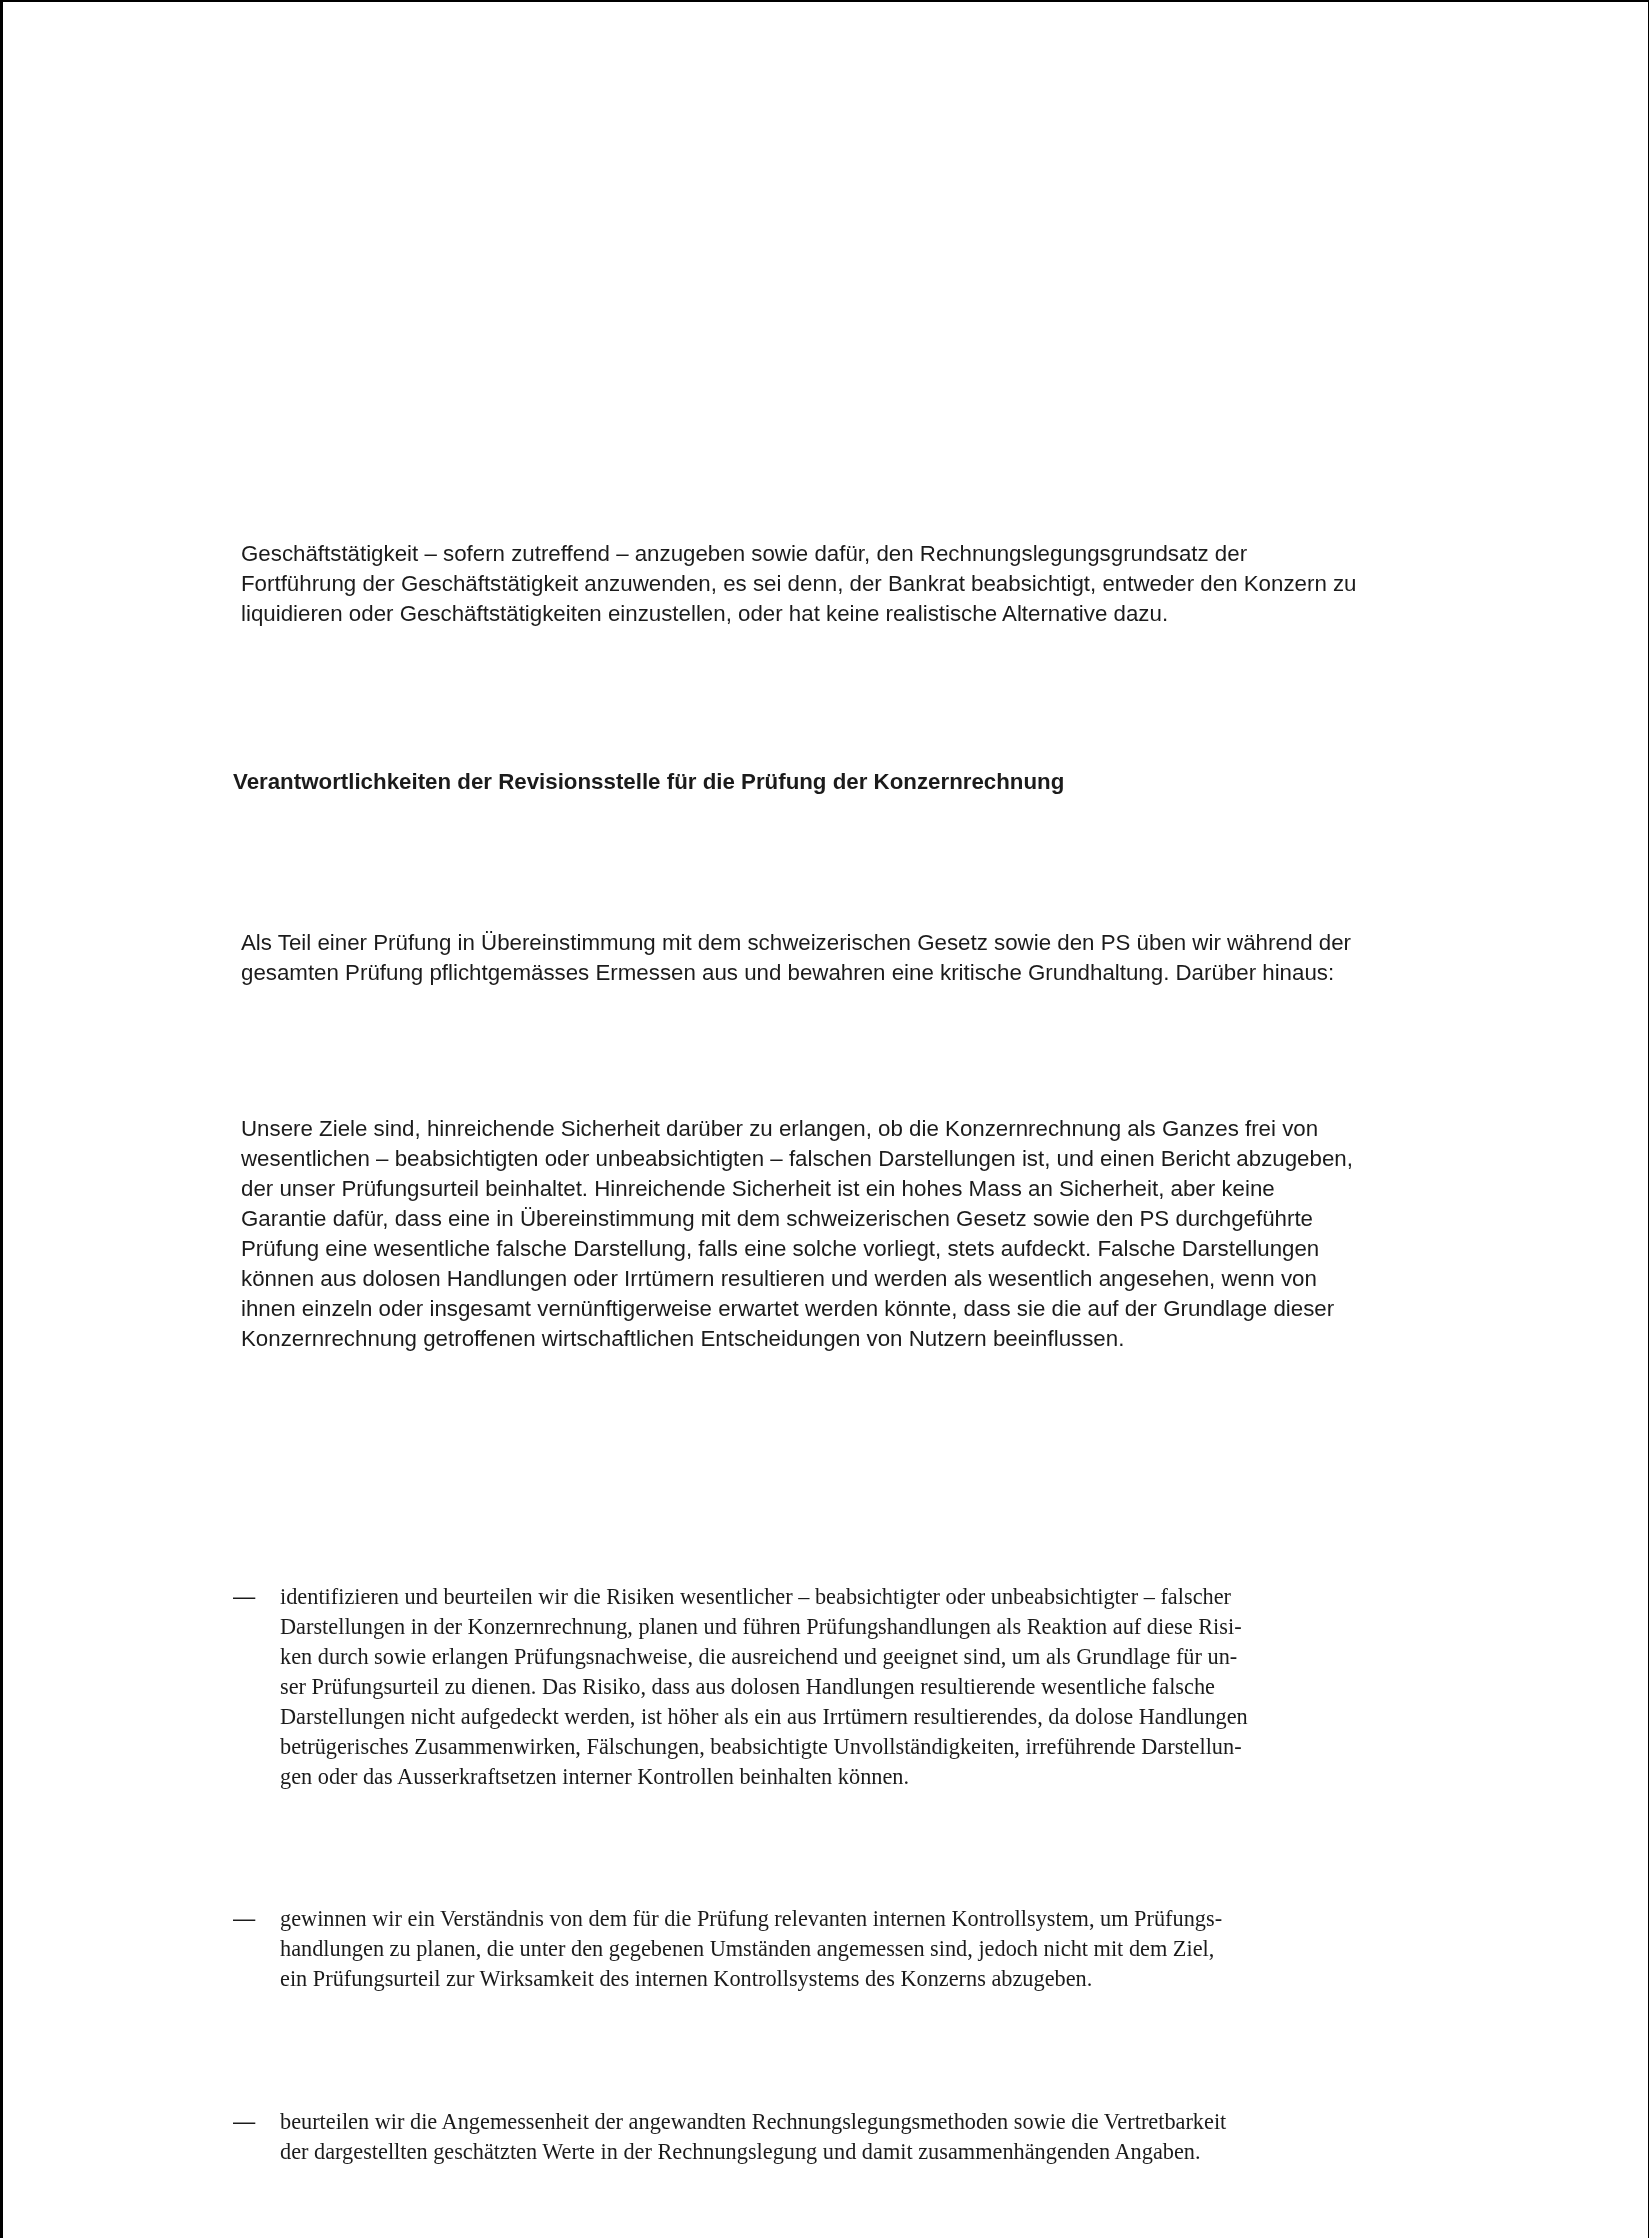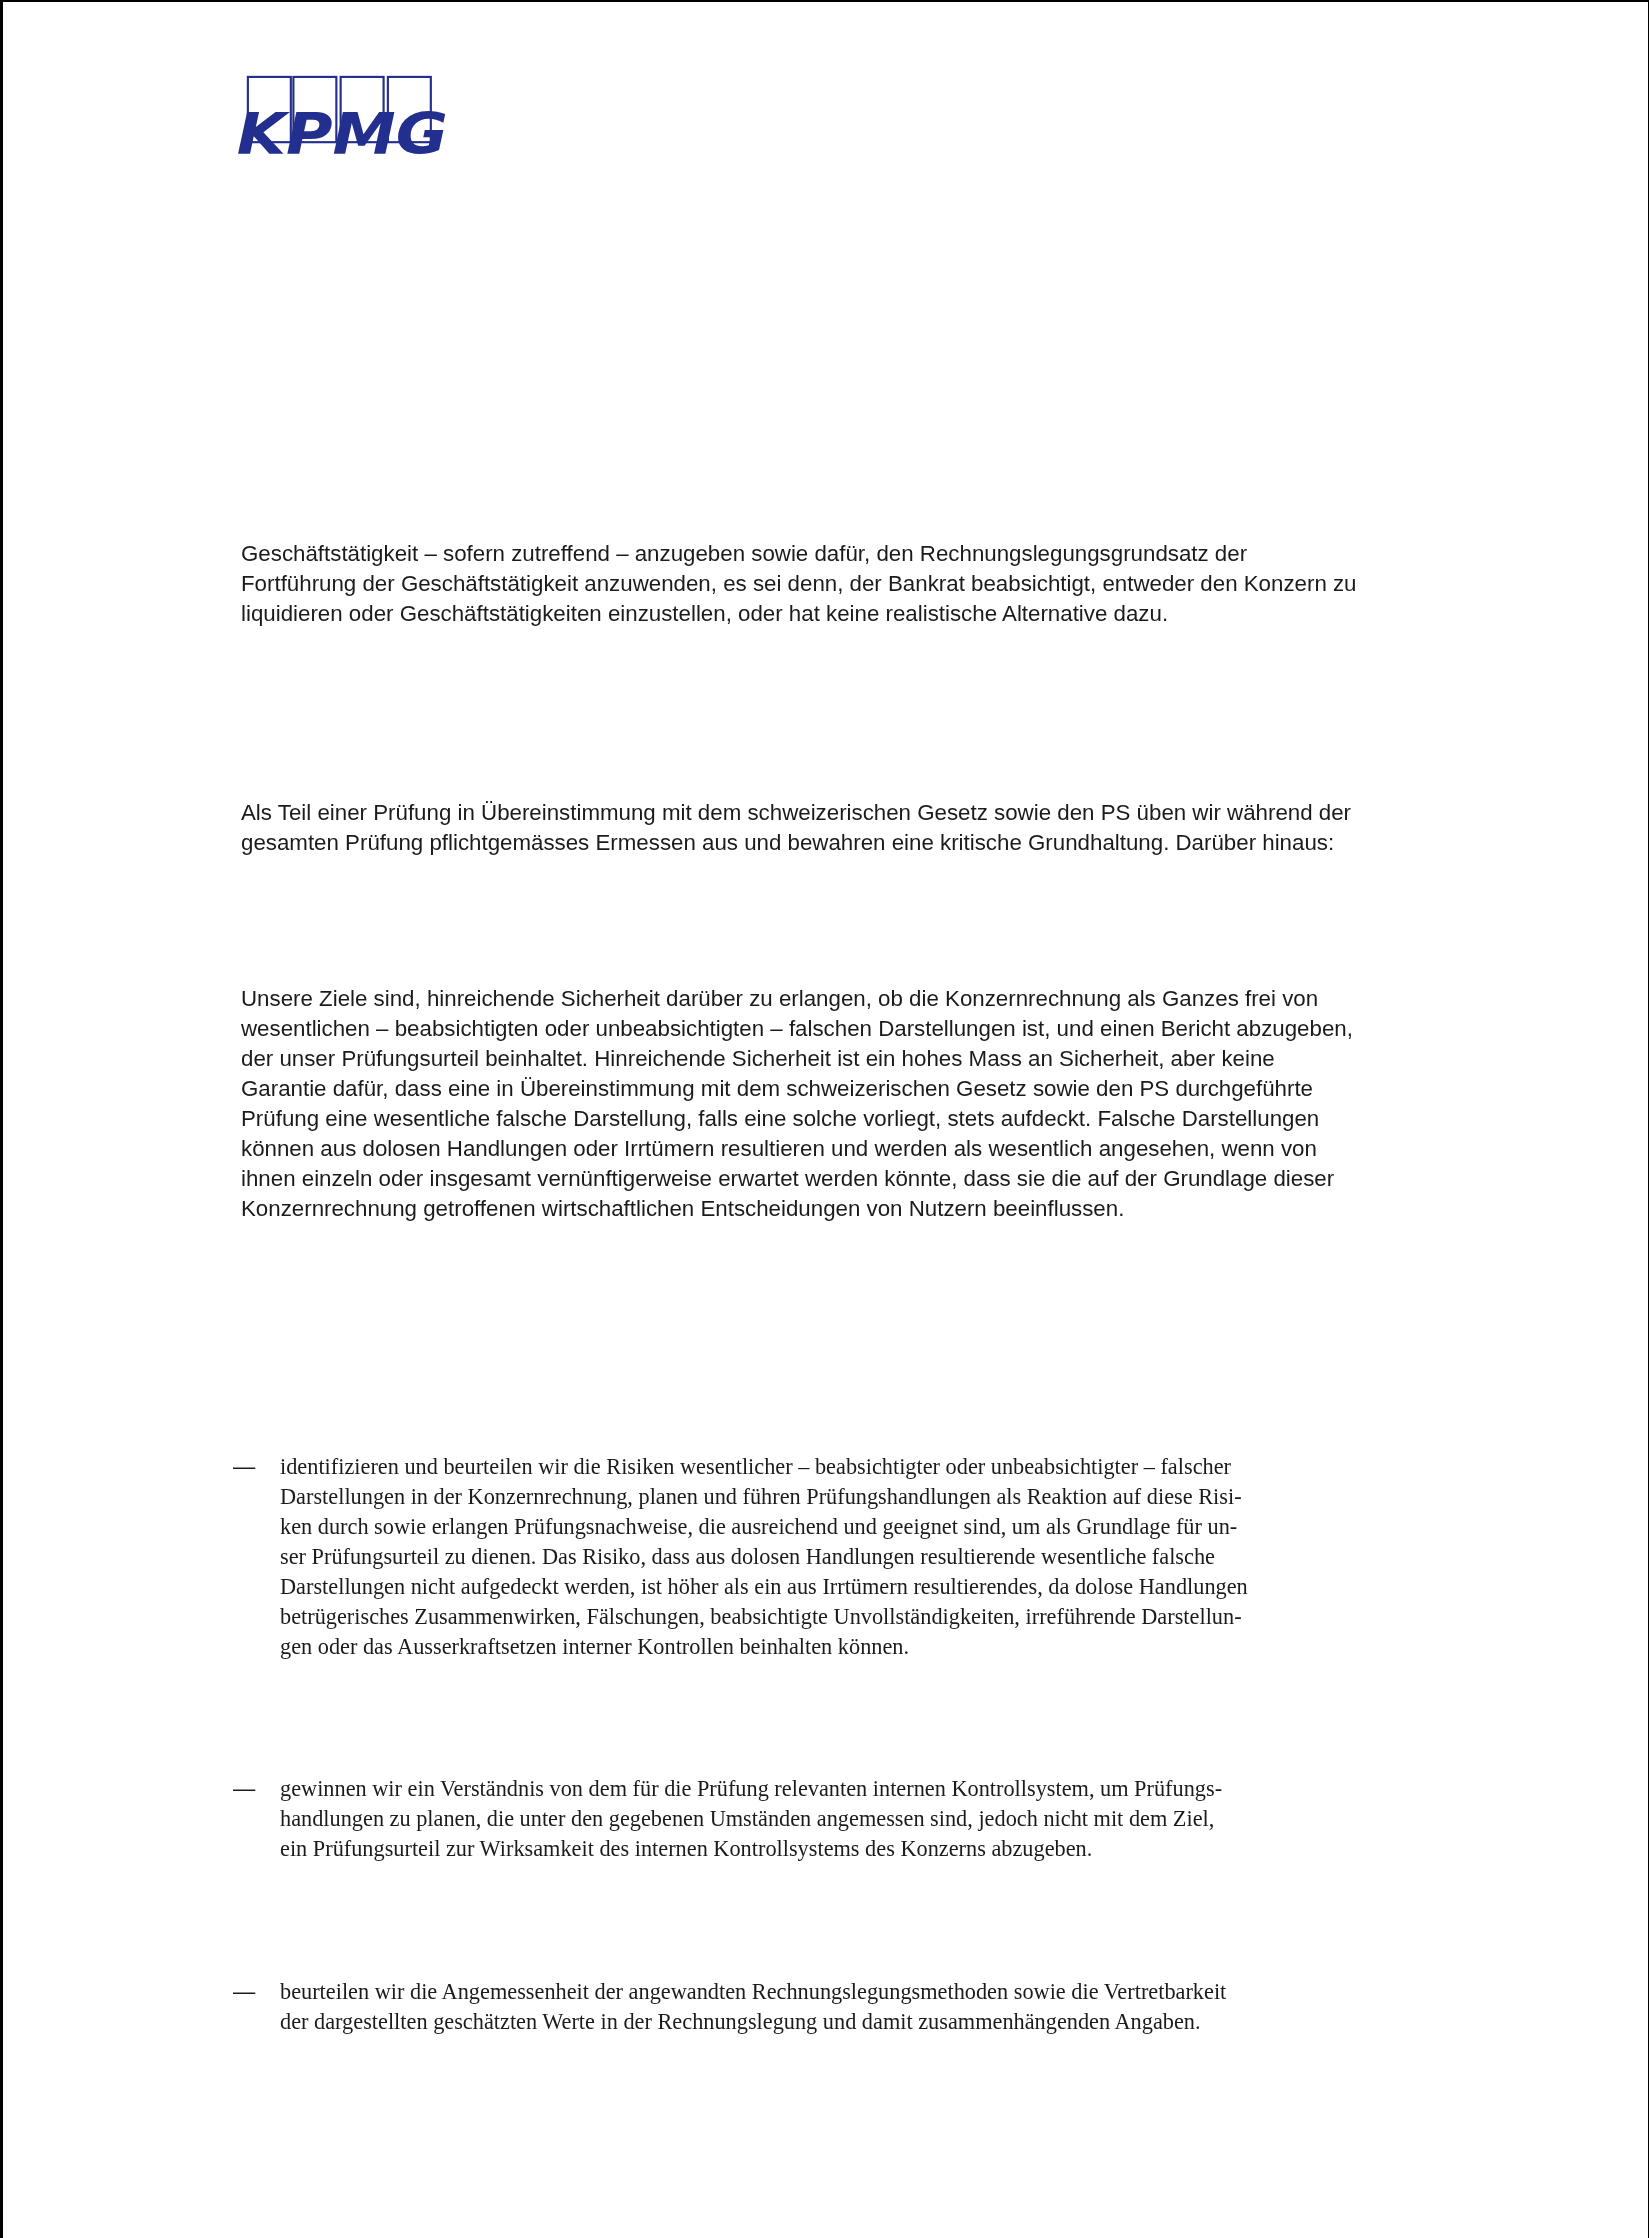--- a/index.html
+++ b/index.html
@@ -69,36 +69,28 @@
     flex: 1 1 auto;
     white-space: pre;
     font-family: Liberation Serif, serif;
   }
 </style>
 </head>
 <body>
 
 <div class="page">
 
-  <div class="logo">
-    <svg width="213" height="88" viewBox="0 0 248 102">
-      <rect x="15" y="2" width="50" height="76" fill="none" stroke-width="2.5" stroke="#232F8E"></rect>
-      <rect x="68" y="2" width="50" height="76" fill="none" stroke-width="2.5" stroke="#232F8E"></rect>
-      <rect x="123" y="2" width="50" height="76" fill="none" stroke-width="2.5" stroke="#232F8E"></rect>
-      <rect x="178" y="2" width="50" height="76" fill="none" stroke-width="2.5" stroke="#232F8E"></rect>
-      <text class="logo-text" x="2" y="92" textLength="246" lengthAdjust="spacingAndGlyphs" fill="#232F8E">KPMG</text>
-    </svg>
-  </div>
 
   <section class="content">
 
     <p class="para">Geschäftstätigkeit – sofern zutreffend – anzugeben sowie dafür, den Rechnungslegungsgrundsatz der
 Fortführung der Geschäftstätigkeit anzuwenden, es sei denn, der Bankrat beabsichtigt, entweder den Konzern zu
 liquidieren oder Geschäftstätigkeiten einzustellen, oder hat keine realistische Alternative dazu.</p>
 
+    <h2 class="section-heading">Verantwortlichkeiten der Revisionsstelle für die Prüfung der Konzernrechnung</h2>
 
     <p class="para p-judgement">Als Teil einer Prüfung in Übereinstimmung mit dem schweizerischen Gesetz sowie den PS üben wir während der
 gesamten Prüfung pflichtgemässes Ermessen aus und bewahren eine kritische Grundhaltung. Darüber hinaus:</p>
 
     <p class="para p-objectives">Unsere Ziele sind, hinreichende Sicherheit darüber zu erlangen, ob die Konzernrechnung als Ganzes frei von
 wesentlichen – beabsichtigten oder unbeabsichtigten – falschen Darstellungen ist, und einen Bericht abzugeben,
 der unser Prüfungsurteil beinhaltet. Hinreichende Sicherheit ist ein hohes Mass an Sicherheit, aber keine
 Garantie dafür, dass eine in Übereinstimmung mit dem schweizerischen Gesetz sowie den PS durchgeführte
 Prüfung eine wesentliche falsche Darstellung, falls eine solche vorliegt, stets aufdeckt. Falsche Darstellungen
 können aus dolosen Handlungen oder Irrtümern resultieren und werden als wesentlich angesehen, wenn von

